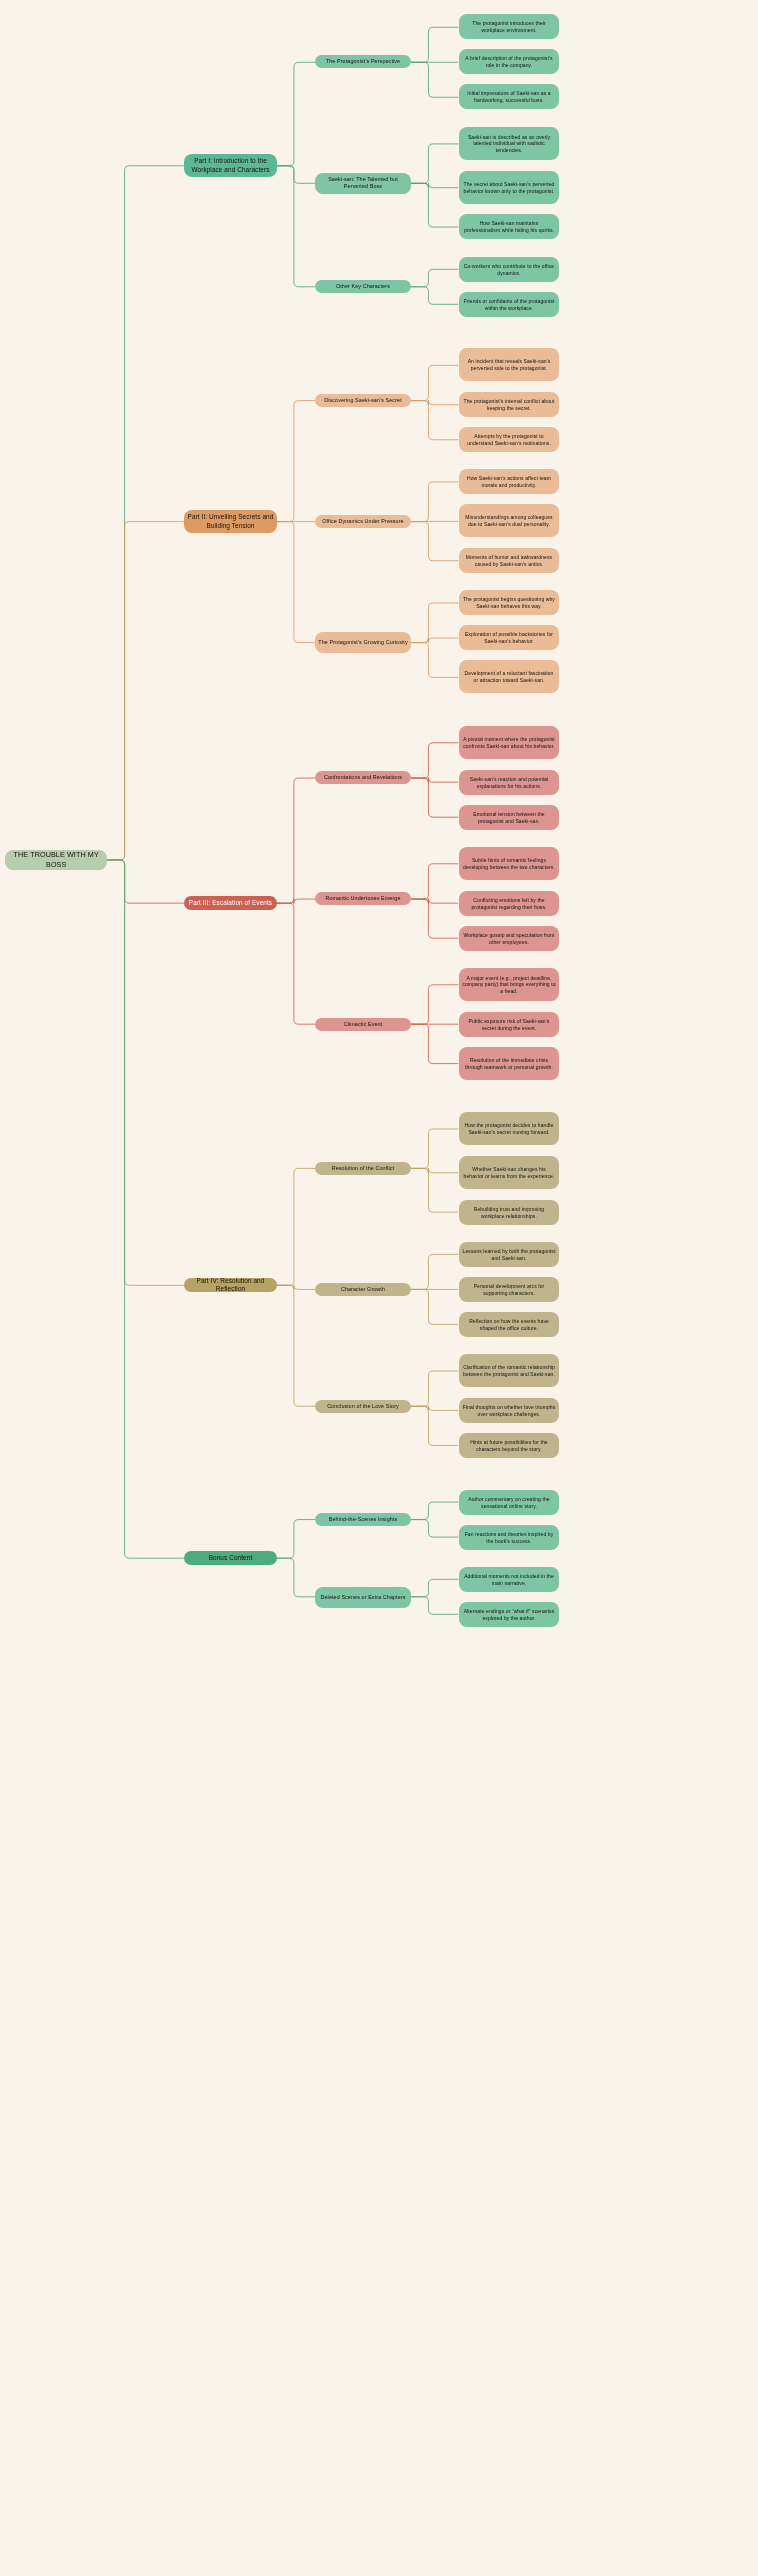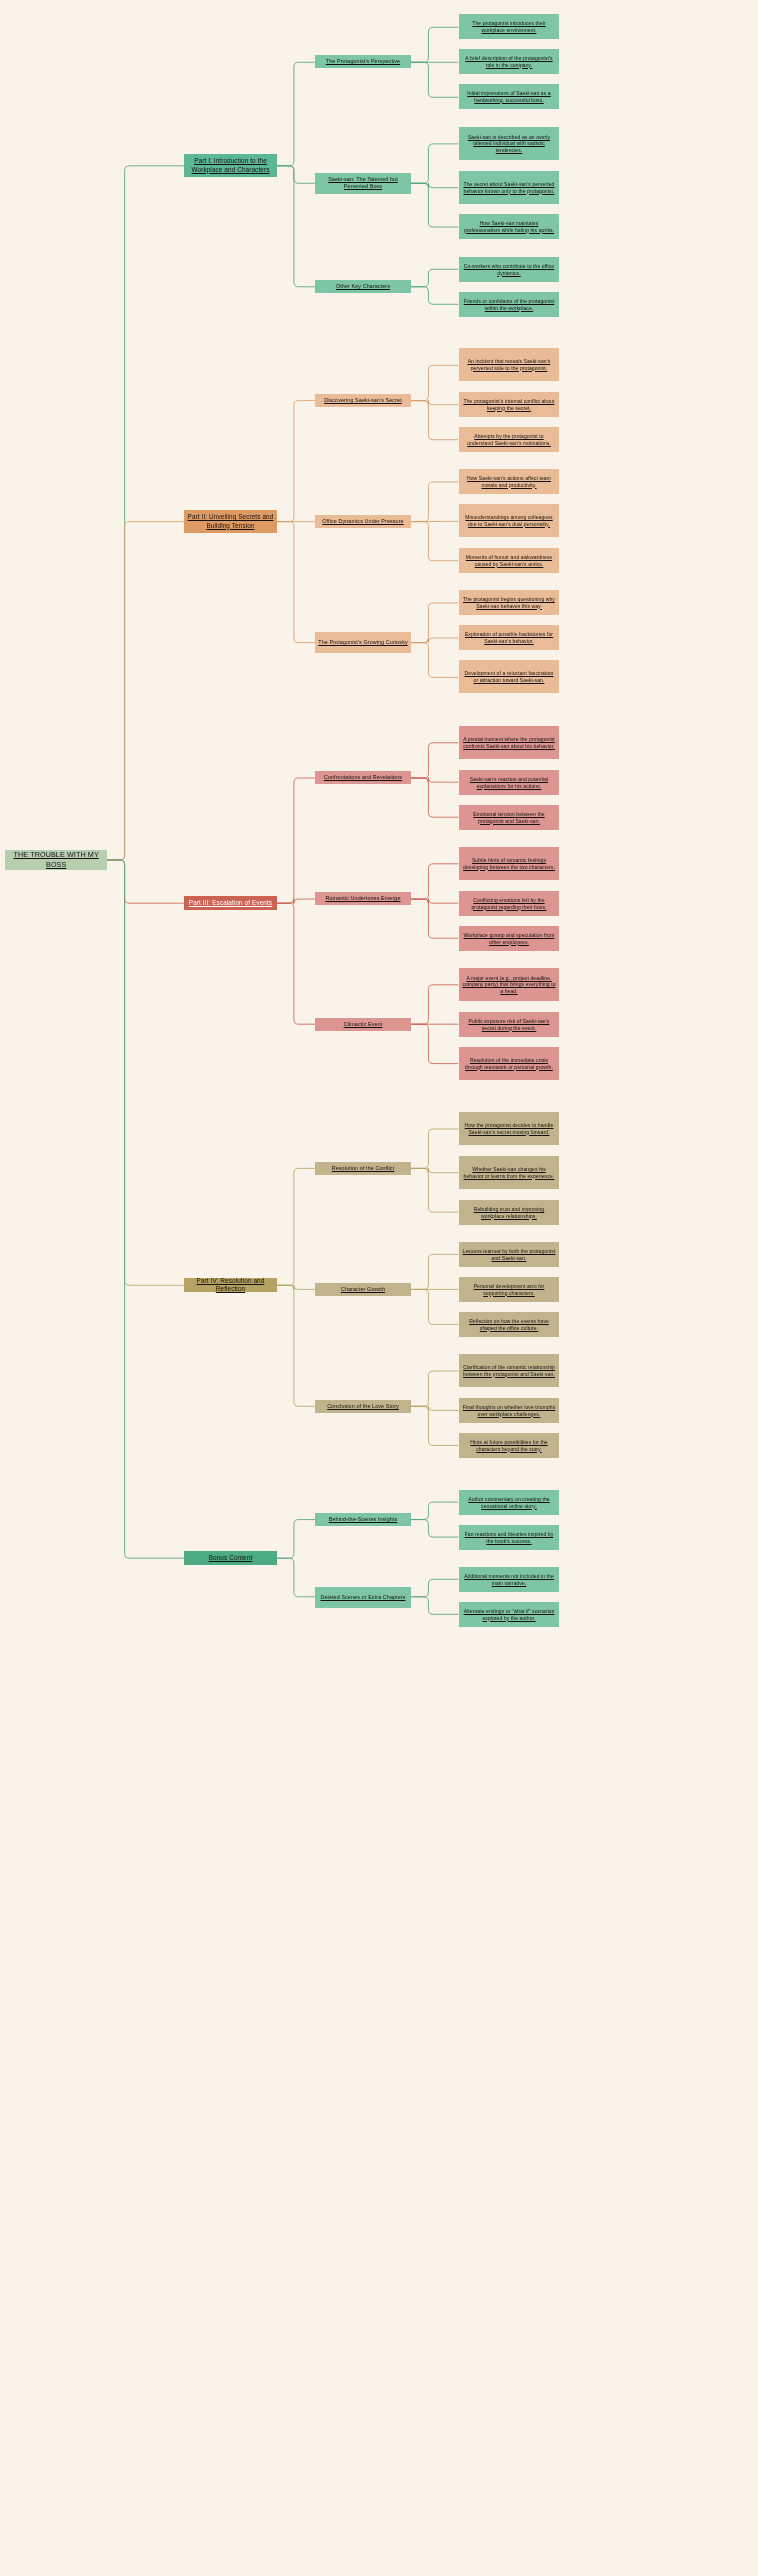--- a/index.html
+++ b/index.html
@@ -8,28 +8,27 @@
     background:#faf3ea;
     font-family:"Liberation Sans", sans-serif;
     position:relative;
     overflow:hidden;
   }
   #canvas{position:absolute;left:0;top:0;width:758px;height:2655px;}
   #links{position:absolute;left:0;top:0;width:758px;height:2655px;pointer-events:none;}
   .node{
     position:absolute;
     box-sizing:border-box;
-    border-radius:0;
+    border-radius:8px;
     display:flex;align-items:center;justify-content:center;
     text-align:center;
     color:#14110e;
     line-height:1.30;
     padding:1.5px 3.1px;
     letter-spacing:0.1px;
-    text-decoration:underline;
   }
   .root{ font-size:7.2px; }
   .lvl1{ font-size:6.4px; }
   .lvl2{ font-size:5.4px; }
   .lvl3{ font-size:5px; }
   .white-text{ color:#ffffff; }
 </style>
 </head>
 <body>
 

